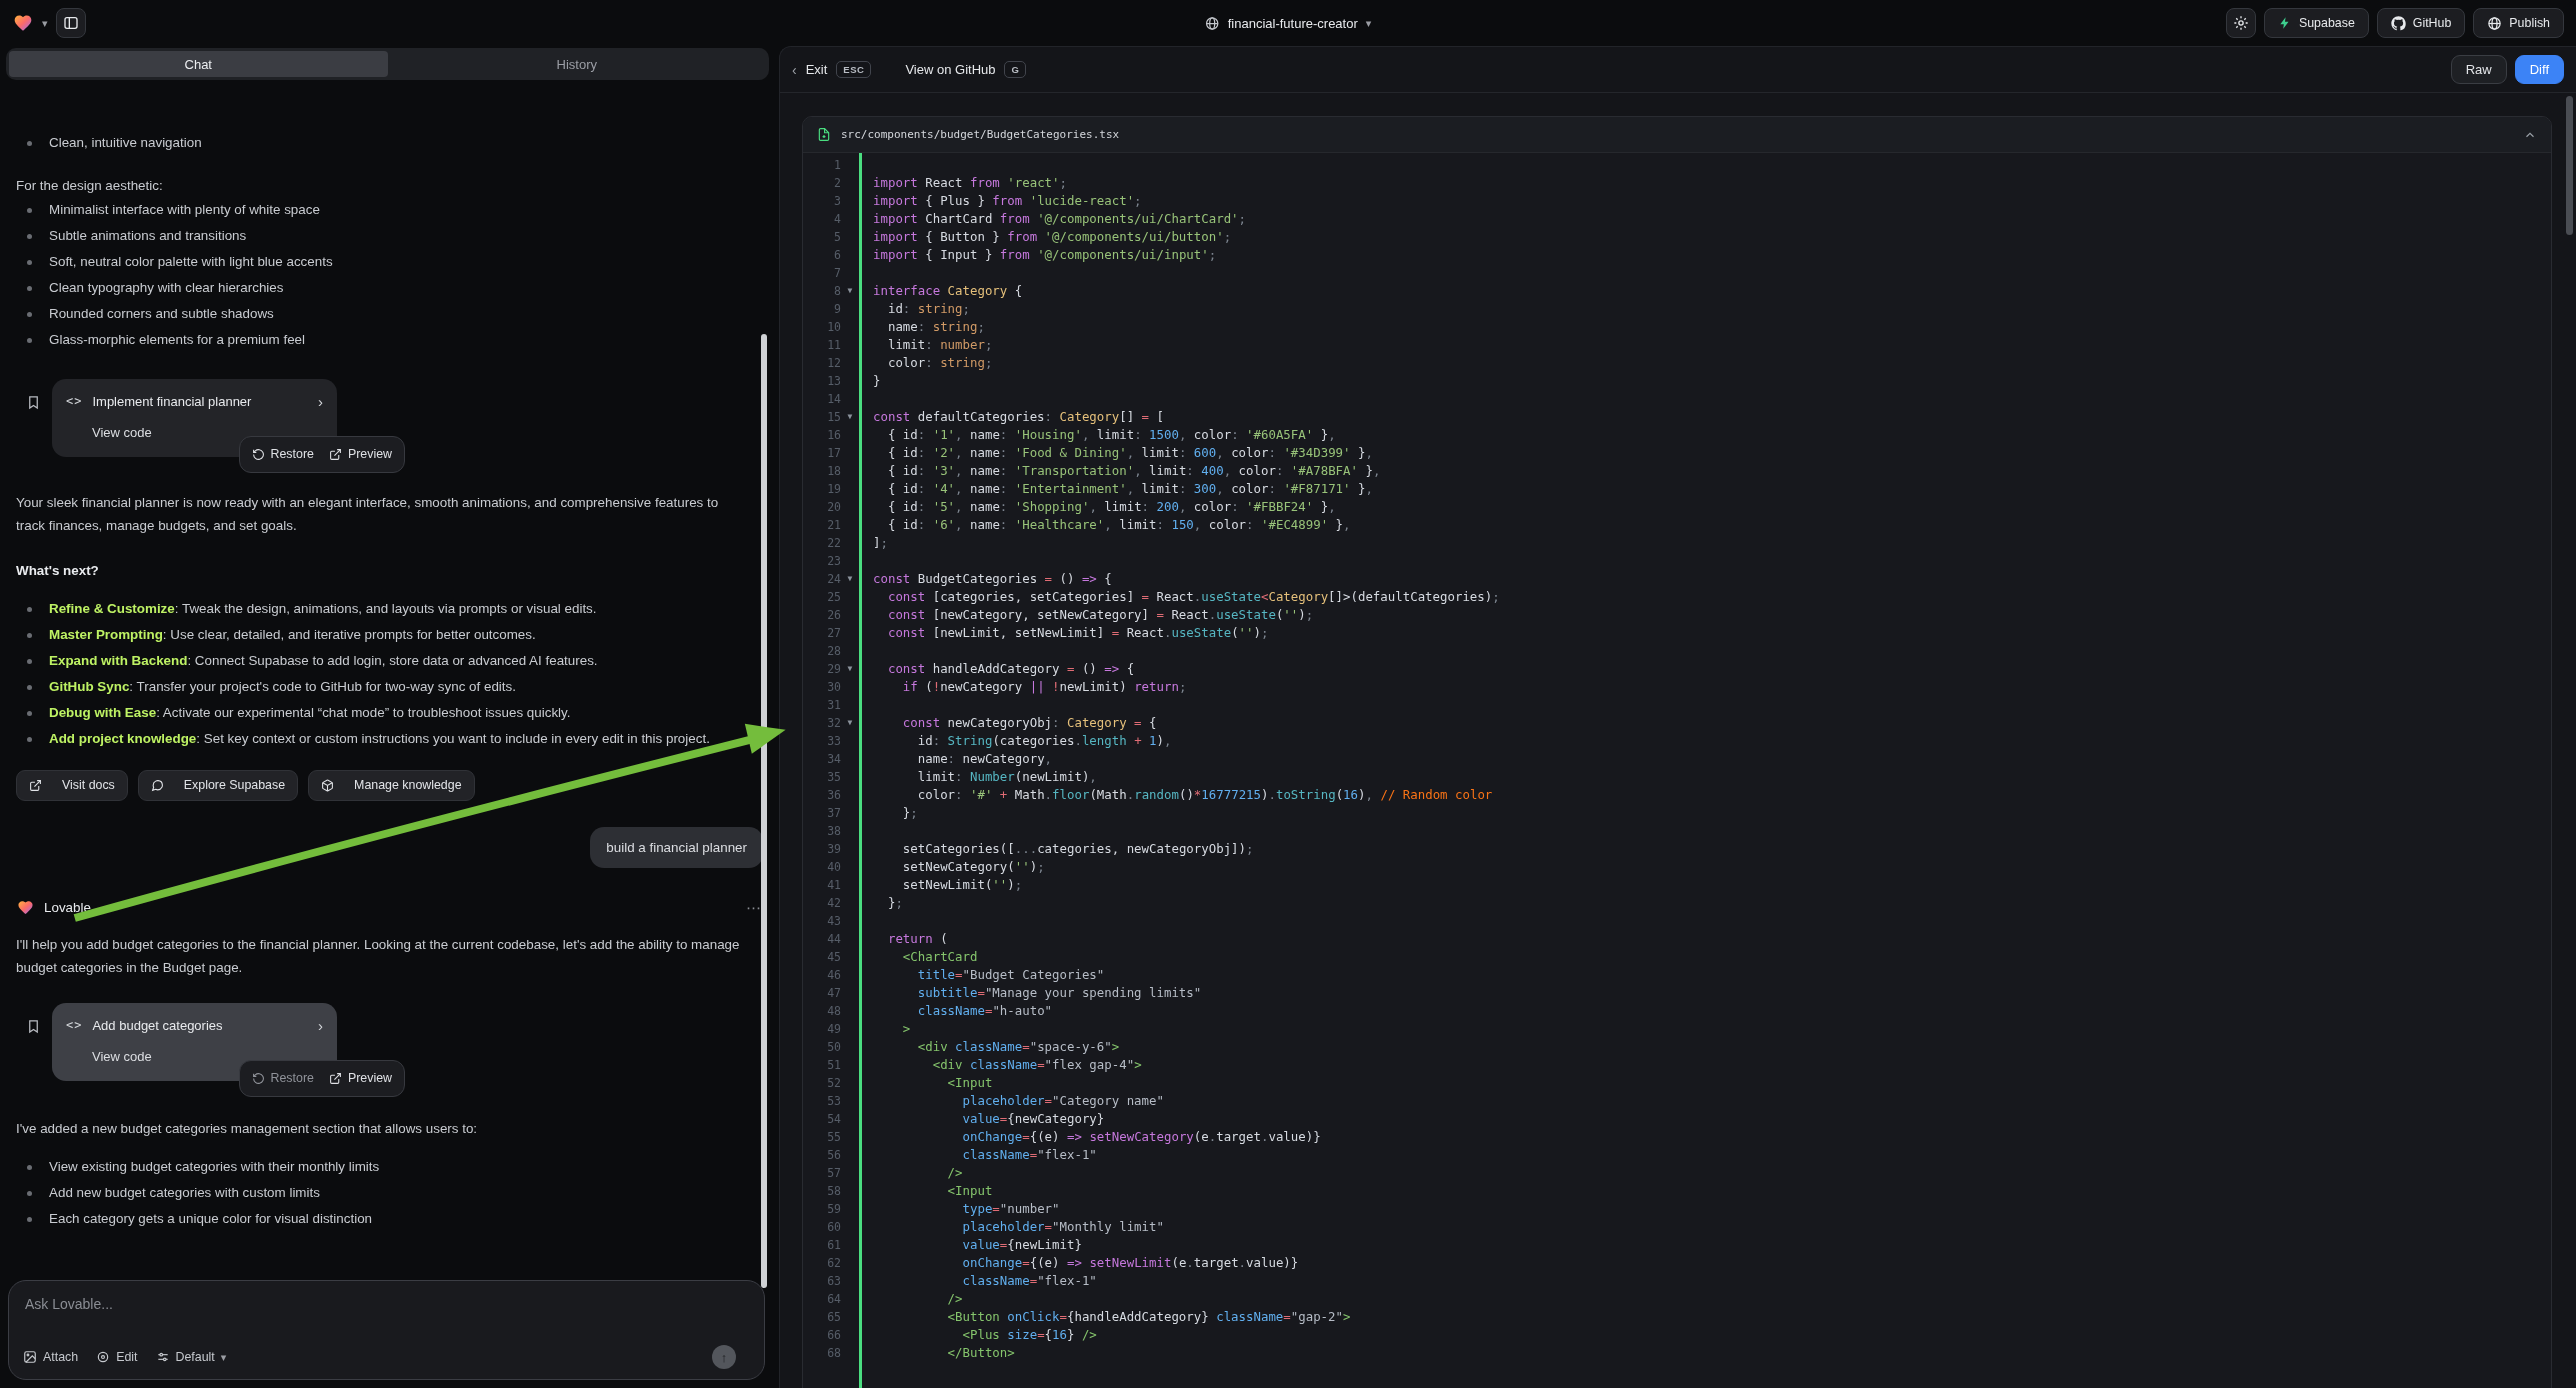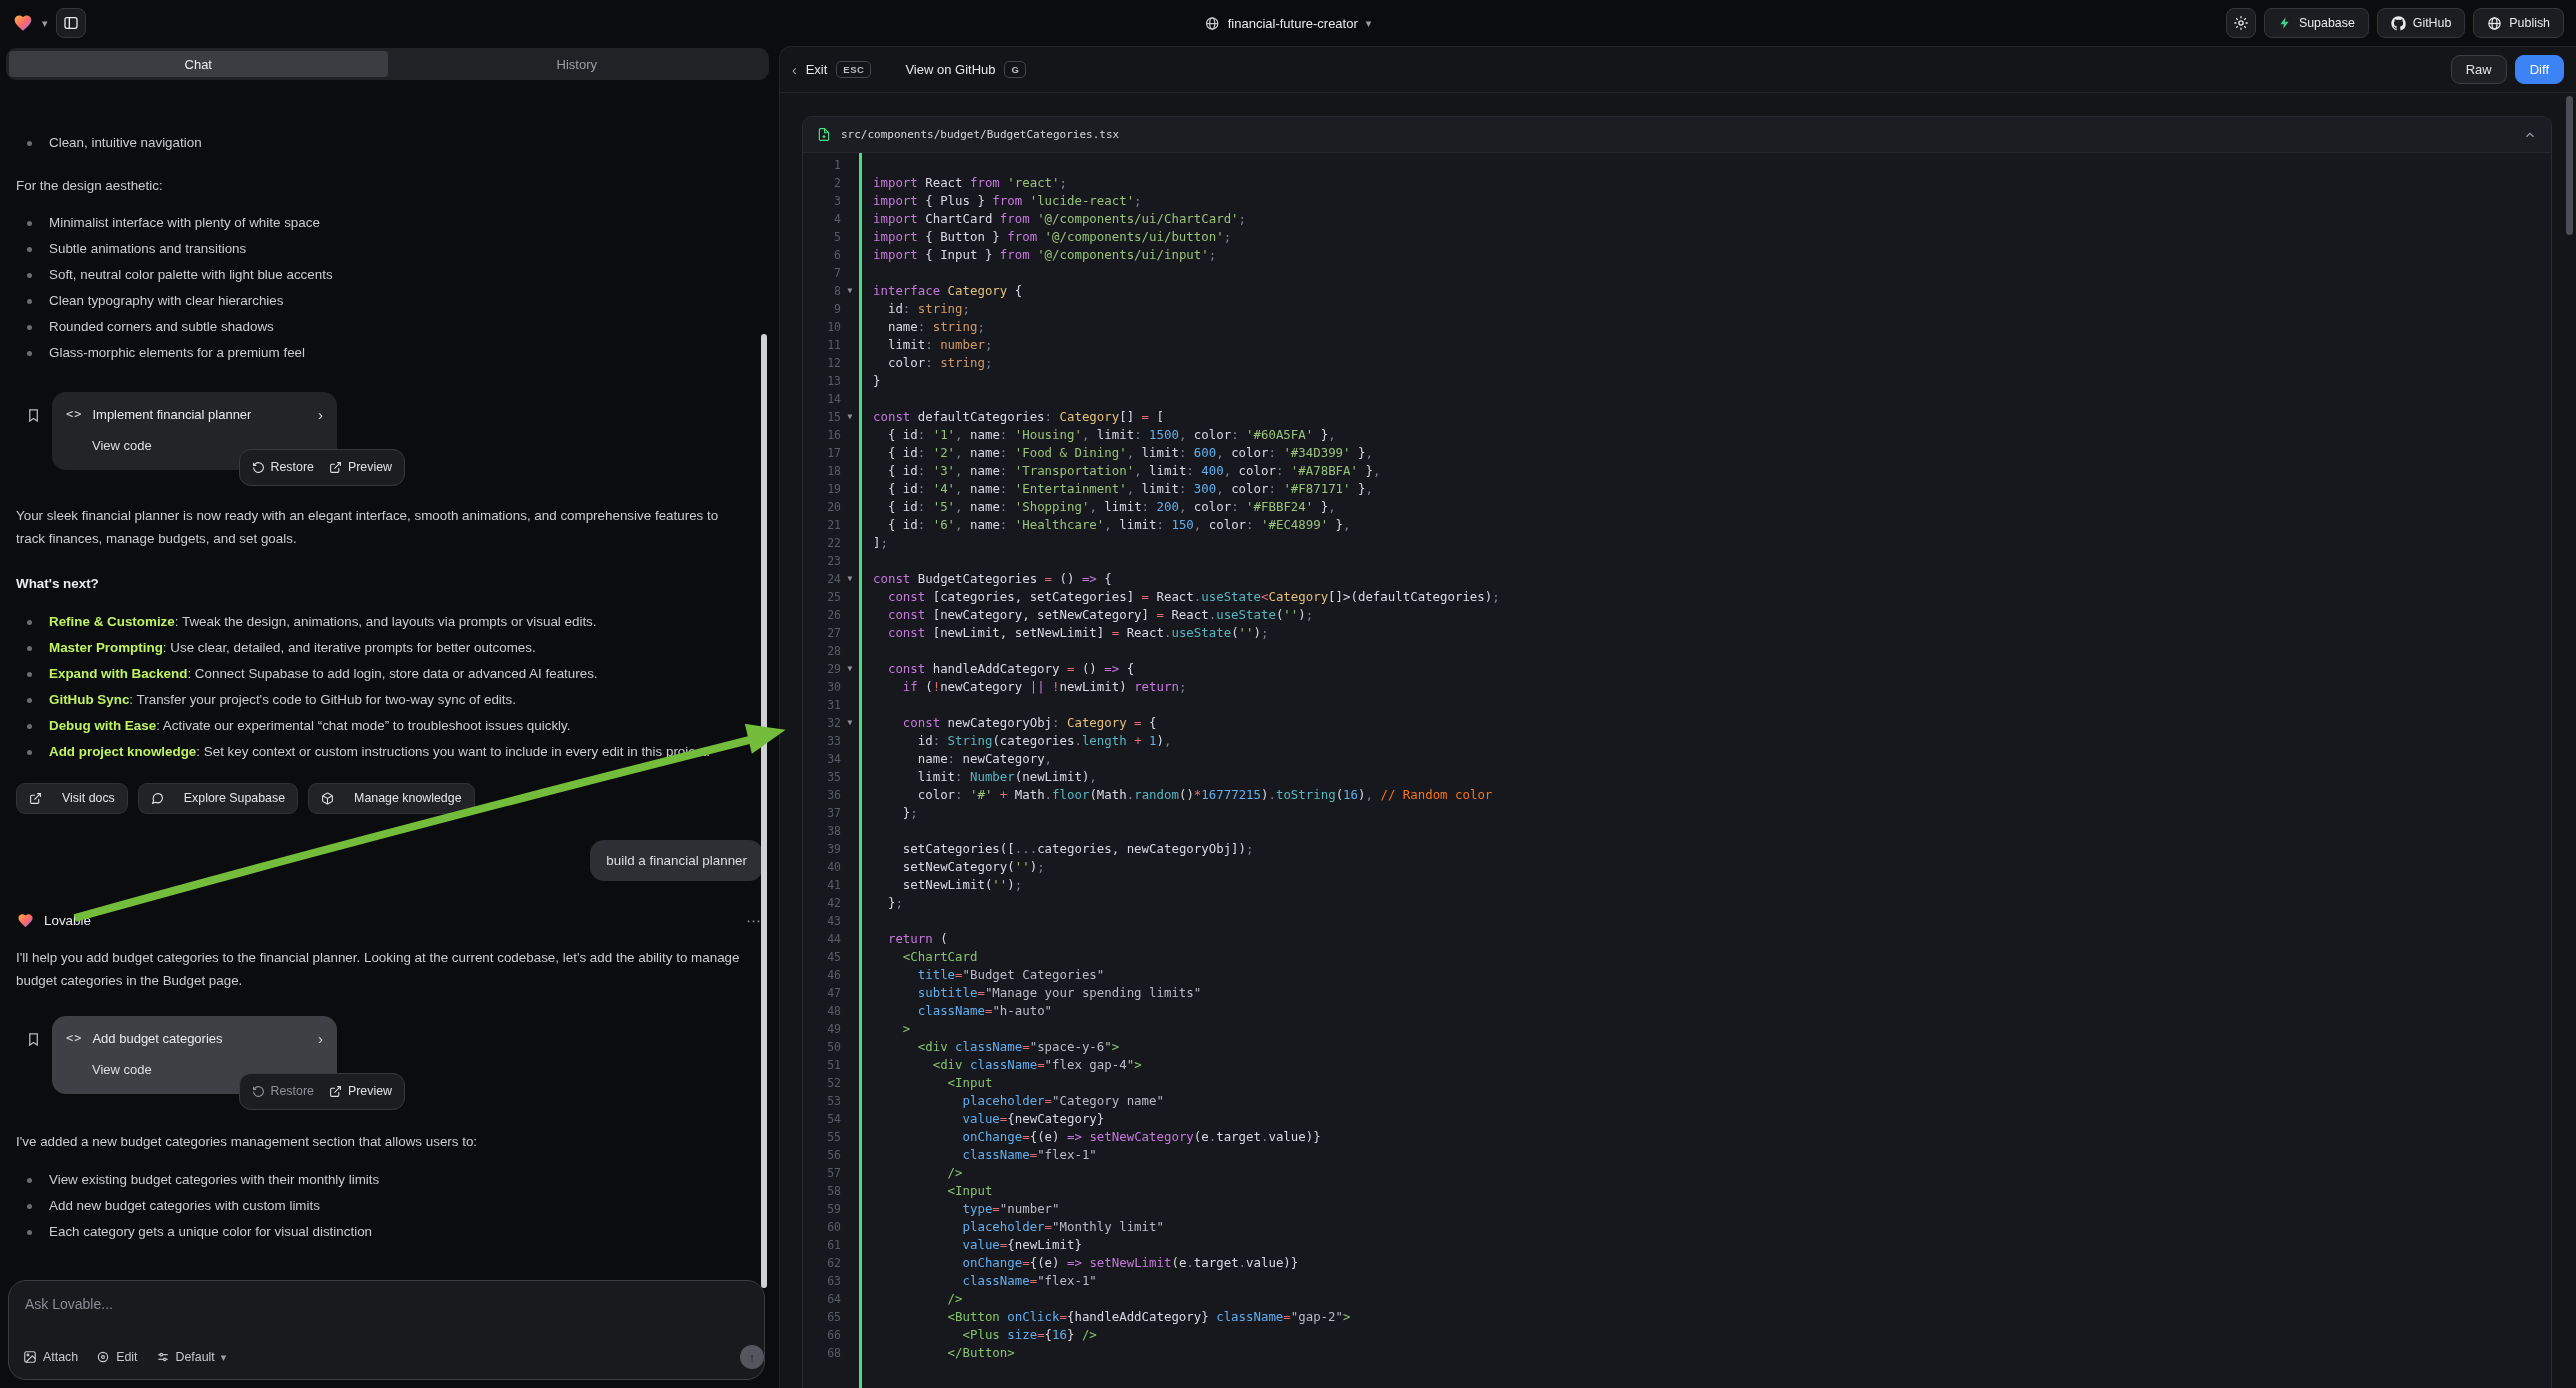--- a/index.html
+++ b/index.html
@@ -46,21 +46,21 @@
   .chips{display:flex;gap:10px;margin:18px 0 0 0}
   .chip{display:flex;align-items:center;gap:20px;background:#222327;border:1px solid #303237;border-radius:9px;padding:0 12px;height:31px;font-size:12.4px;color:#e2e4e8}
 
   .bubble{background:#2d2f34;border-radius:14px;padding:9px 16px;color:#dcdee2;font-size:13.4px;width:max-content;margin-left:auto}
   .sender{display:flex;align-items:center;gap:9px;margin:28px 0 14px 0;color:#e9ebee;font-size:13.4px}
   .dots{margin-left:auto;color:#8b8e94;font-size:15px;letter-spacing:2px}
 
   .composer{position:absolute;left:8px;right:14px;bottom:8px;height:100px;background:#191a1e;border:1.5px solid #3b3d44;border-radius:18px;padding:14px 16px}
   .composer input{width:100%;background:transparent;border:none;outline:none;color:#d7d9de;font-size:14px;font-family:"Liberation Sans",sans-serif}
   .composer input::placeholder{color:#8a8d94}
-  .comp-row{position:absolute;left:14px;right:0;bottom:10px;display:flex;align-items:center;gap:18px;color:#c6c9ce;font-size:12.4px}
+  .comp-row{position:absolute;left:14px;right:28px;bottom:10px;display:flex;align-items:center;gap:18px;color:#c6c9ce;font-size:12.4px}
   .comp-item{display:flex;align-items:center;gap:6px}
   .send{margin-left:auto;width:24px;height:24px;border-radius:50%;background:#53565c;color:#1a1b1e;display:flex;align-items:center;justify-content:center;font-size:13px;font-weight:bold}
   .chat-scrollbar{position:absolute;left:761px;top:288px;width:6px;height:954px;background:#cfd1d4;border-radius:3px}
 
   
   #right{position:absolute;top:46px;left:779px;right:0;bottom:0;background:#141519;border-left:1px solid #222429;border-top:1px solid #222429;border-radius:12px 0 0 0}
   .toolbar{height:46px;display:flex;align-items:center;padding:0 12px;border-bottom:1px solid #24262b}
   .tool-left{display:flex;align-items:center;gap:9px;color:#e6e8eb;font-size:13px}
   .kbd{border:1px solid #41444c;border-radius:5px;padding:2px 6px;font-size:9.5px;font-weight:bold;color:#b9bdc4;letter-spacing:0.5px}
   .backchev{color:#9fa3aa;font-size:14px}
@@ -153,21 +153,21 @@
     <div class="tabs">
       <div class="tab active">Chat</div>
       <div class="tab">History</div>
     </div>
 
     <div class="chat">
       <ul id="top-bullets">
           <li>Clean, intuitive navigation</li>
         </ul>
       <p style="margin-top:18px">For the design aesthetic:</p>
-      <ul id="design-bullets" style="margin-top:13px">
+      <ul id="design-bullets" style="margin-top:0">
           <li>Minimalist interface with plenty of white space</li>
           <li>Subtle animations and transitions</li>
           <li>Soft, neutral color palette with light blue accents</li>
           <li>Clean typography with clear hierarchies</li>
           <li>Rounded corners and subtle shadows</li>
           <li>Glass-morphic elements for a premium feel</li>
         </ul>
 
       <div class="codecard-wrap">
         <svg class="bookmark" width="15" height="19" viewBox="0 0 24 24" fill="none" stroke="#b9bcc2" stroke-width="2">

